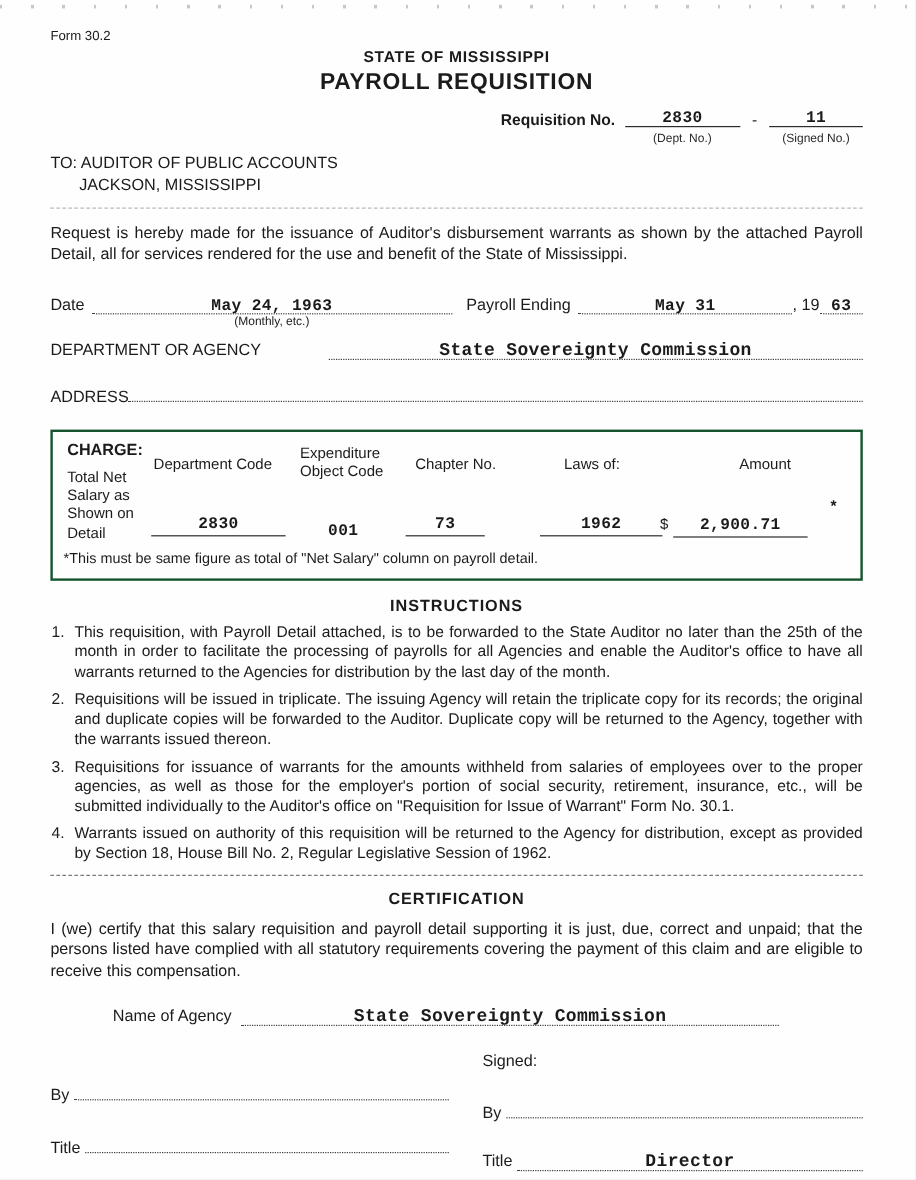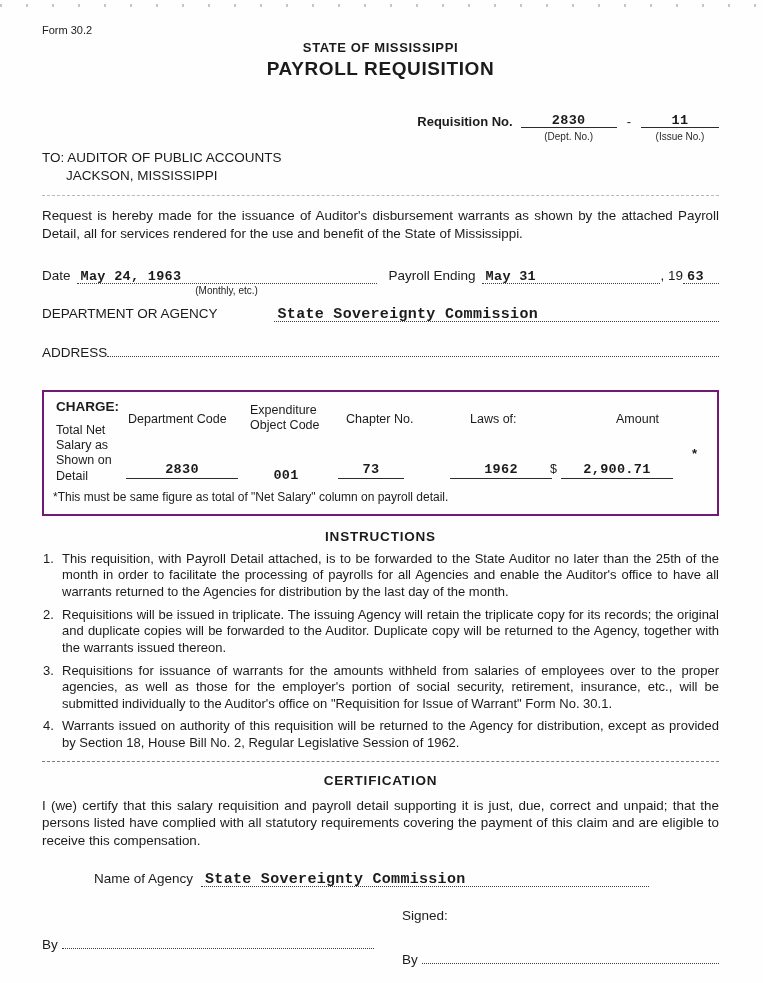--- a/index.html
+++ b/index.html
@@ -21,26 +21,26 @@
   }
   .bold { font-weight:bold; }
   .center { text-align:center; }
   .form-no { font-size:11px; }
   .head1 { font-size:13px; letter-spacing:.6px; margin-top:4px; }
   .head2 { font-size:19px; letter-spacing:.6px; margin-top:3px; }
 
   .typed { font-family:"Liberation Mono","DejaVu Sans Mono",monospace; font-weight:bold; font-size:13.5px; letter-spacing:.3px; white-space:nowrap; }
   .typed.big { font-size:15px; }
 
-  .fill { display:inline-block; border-bottom:1px dotted #3c3c3c; height:16px; vertical-align:baseline; box-sizing:border-box; padding:0 4px; }
+  .fill { display:inline-block; border-bottom:1px dotted #3c3c3c; height:16px; vertical-align:baseline; box-sizing:border-box; padding:0 4px;text-align:center; }
   .fill.solid { border-bottom:1px solid #2c2c2c; }
   .grow { flex:1 1 auto; }
 
   
-  .req-block { display:flex; justify-content:flex-end; align-items:flex-start; margin-top:32px; font-size:13px; }
+  .req-block { display:flex; justify-content:flex-end; align-items:flex-start; margin-top:10px; font-size:13px; }
   .req-label { margin-right:8px; padding-top:2px; }
   .req-field { display:inline-block; text-align:center; }
   .req-field .fill { display:block; text-align:center; }
   .w-dept { width:96px; }
   .w-serial { width:78px; }
   .caption { font-size:10px; color:#2a2a2a; }
   .req-dash { padding:2px 10px 0; }
 
   .to-block { margin-top:6px; font-size:13.5px; line-height:1.35; }
   .to-indent { padding-left:24px; }
@@ -57,21 +57,21 @@
   .pe-label { margin-left:12px; white-space:nowrap; }
   .pe-fill { flex:1 1 auto; margin-left:6px; }
   .yr-pre { white-space:nowrap; }
   .yr-fill { width:36px; }
 
   .agency-row { margin-top:22px;gap:48px; }
   .agency-row .fill { margin-left:8px; }
   .address-row { margin-top:19px; }
 
   
-  .charge-box { position:relative; margin-top:30px; border:2px solid #701a75; height:122px; font-size:12.5px; }
+  .charge-box { position:relative; margin-top:20px; border:2px solid #14532d; height:122px; font-size:12.5px; }
   .cb-abs { position:absolute; white-space:nowrap; }
   .cb-charge { left:12px; top:7px; font-size:13.5px; font-weight:bold; }
   .cb-total { left:12px; top:31px; width:64px; line-height:1.22; white-space:normal; }
   .cb-h-dept { left:84px; top:20px; }
   .cb-h-exp { left:206px; top:11px; width:82px; line-height:1.18; white-space:normal; }
   .cb-h-chap { left:302px; top:20px; }
   .cb-h-laws { left:426px; top:20px; }
   .cb-h-amt { left:572px; top:20px; }
   .cb-val { text-align:center; border-bottom:1px solid #2c2c2c; padding-bottom:1px; }
   .cb-v-dept { left:82px; top:70px; width:112px; }
@@ -114,21 +114,21 @@
 
   <div class="req-block">
     <span class="bold req-label">Requisition No.</span>
     <span class="req-field">
       <span class="fill solid w-dept"><span class="typed">2830</span></span>
       <span class="caption">(Dept. No.)</span>
     </span>
     <span class="req-dash">-</span>
     <span class="req-field">
       <span class="fill solid w-serial"><span class="typed">11</span></span>
-      <span class="caption">(Issue No.)</span>
+      <span class="caption">(Signed No.)</span>
     </span>
   </div>
 
   <div class="to-block">
     <div>TO:  AUDITOR OF PUBLIC ACCOUNTS</div>
     <div class="to-indent">JACKSON, MISSISSIPPI</div>
   </div>
 
   <hr class="sep-light">
 

